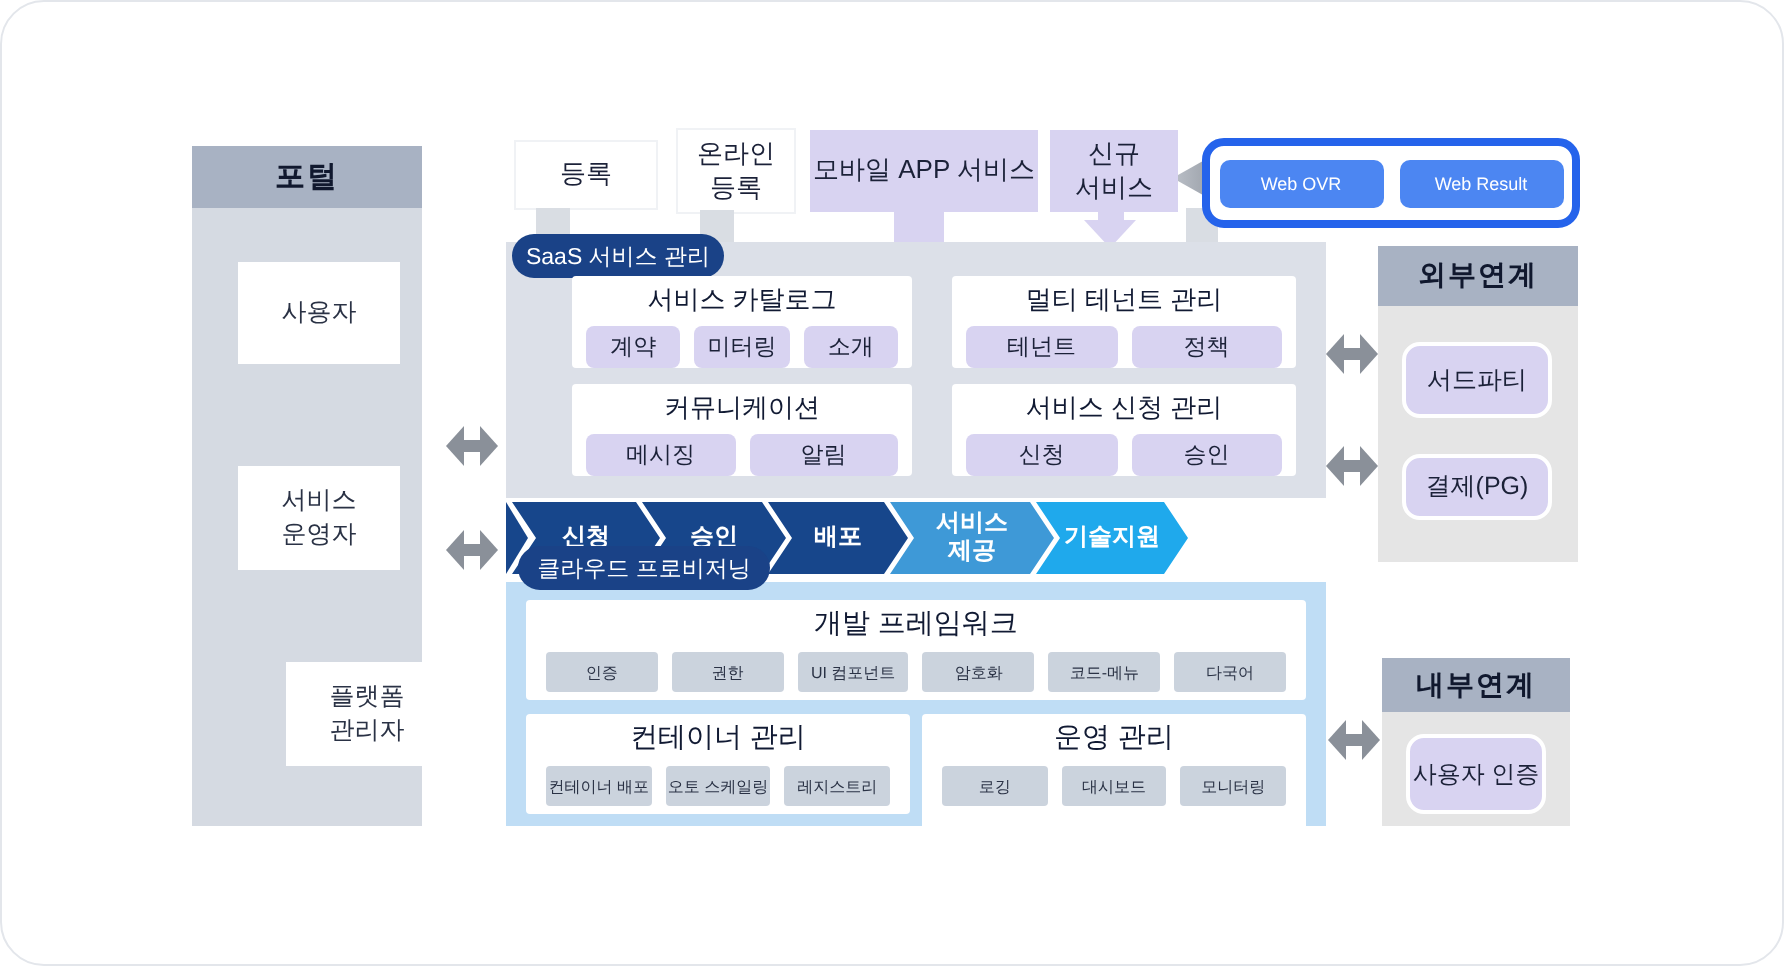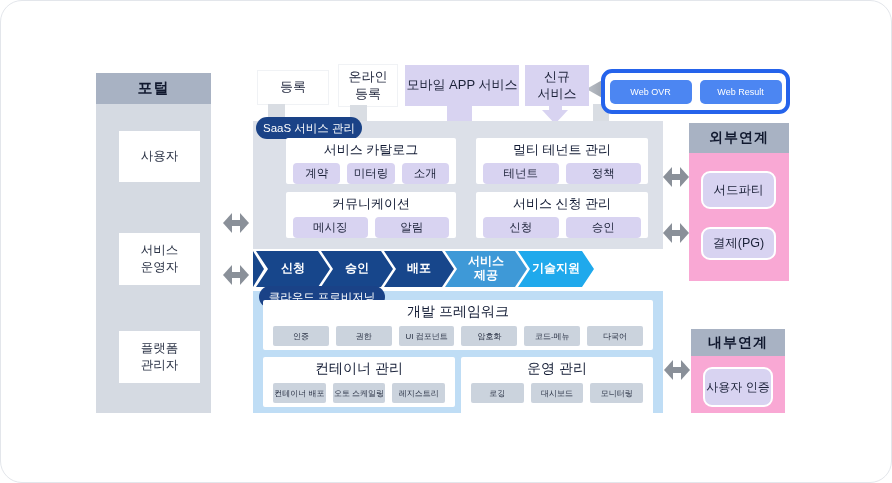--- a/index.html
+++ b/index.html
@@ -86,41 +86,41 @@
   
   .cloud-panel { position:absolute; left:252px; top:290px; width:410px; height:122px; background:#BFDDF5; }
   .cloud-box { position:absolute; background:#fff; border-radius:2px; padding:3px 10px 6px 10px; }
   .cloud-title { text-align:center; font-size:14px; color:#111A33; margin-bottom:5px; }
   .chip-gray {
     flex:1; height:20px; background:#CBD3DD; border-radius:2px;
     display:flex; align-items:center; justify-content:center; font-size:8px; color:#2A3245; white-space:nowrap;
   }
 
   
-  .side-panel { position:absolute; background:#f9a8d4; }
+  .side-panel { position:absolute; background:#e5e5e5; }
   .side-chip {
     position:absolute; background:#D8D3F1; border:2px solid #fff; border-radius:9px;
     display:flex; align-items:center; justify-content:center; font-size:12.5px; color:#1B2138; white-space:nowrap;
   }
 </style>
 </head>
 <body>
 
 <div class="card">
 
   <div class="sidebar">
     <div class="panel-header">포털</div>
     <div class="role-box" style="top:58px; height:51px;">
       <span class="pre">사용자</span>
     </div>
     <div class="role-box" style="top:160px; height:52px;">
       <span class="pre">서비스
 운영자</span>
     </div>
-    <div class="role-box" style="top:258px; height:52px;">
+    <div class="role-box" style="top:258px; height:52px;margin-left:24px;">
       <span class="pre">플랫폼
 관리자</span>
     </div>
   </div>
 
   <div class="harrow" style="left:222px; top:212px;">
       <i class="hl"></i>
       <i class="bar"></i>
       <i class="hr"></i>
     </div>
@@ -205,21 +205,21 @@
     <div class="chev" style="width:82px; background:#3E99D7;">
         <span class="pre">서비스
 제공</span>
       </div>
     <div class="chev" style="width:76px; background:#1FA9EC;">
         <span class="pre">기술지원</span>
       </div>
   </div>
 
   <div class="cloud-panel"></div>
-  <div class="pill" style="left:258px; top:285px; width:126px; height:22px;">클라우드 프로비저닝</div>
+  <div class="pill" style="left:258px; top:272px; width:126px; height:22px;">클라우드 프로비저닝</div>
 
   <div class="cloud-box" style="left:262px; top:299px; width:390px; height:50px;">
     <div class="cloud-title">개발 프레임워크</div>
     <div class="chiprow">
       <span class="chip-gray">인증</span>
       <span class="chip-gray">권한</span>
       <span class="chip-gray">UI 컴포넌트</span>
       <span class="chip-gray">암호화</span>
       <span class="chip-gray">코드-메뉴</span>
       <span class="chip-gray">다국어</span>

